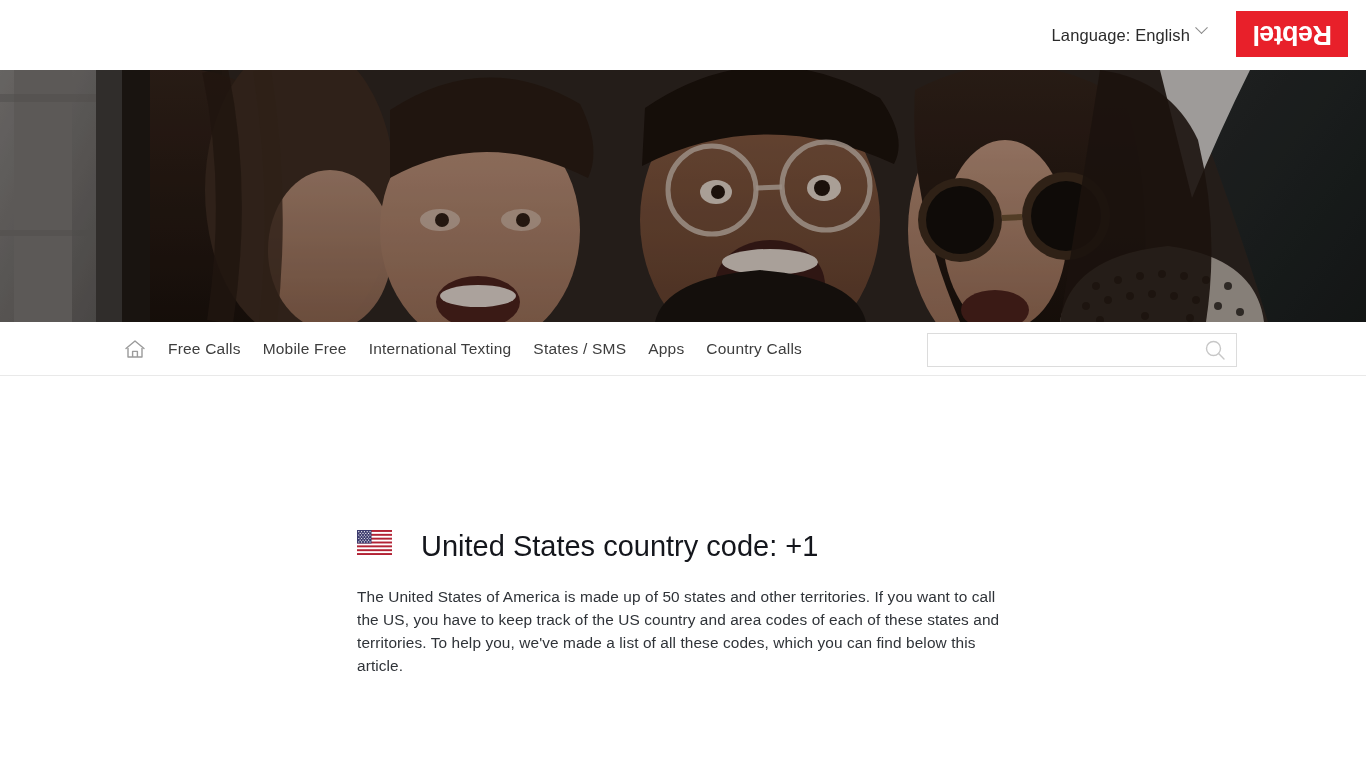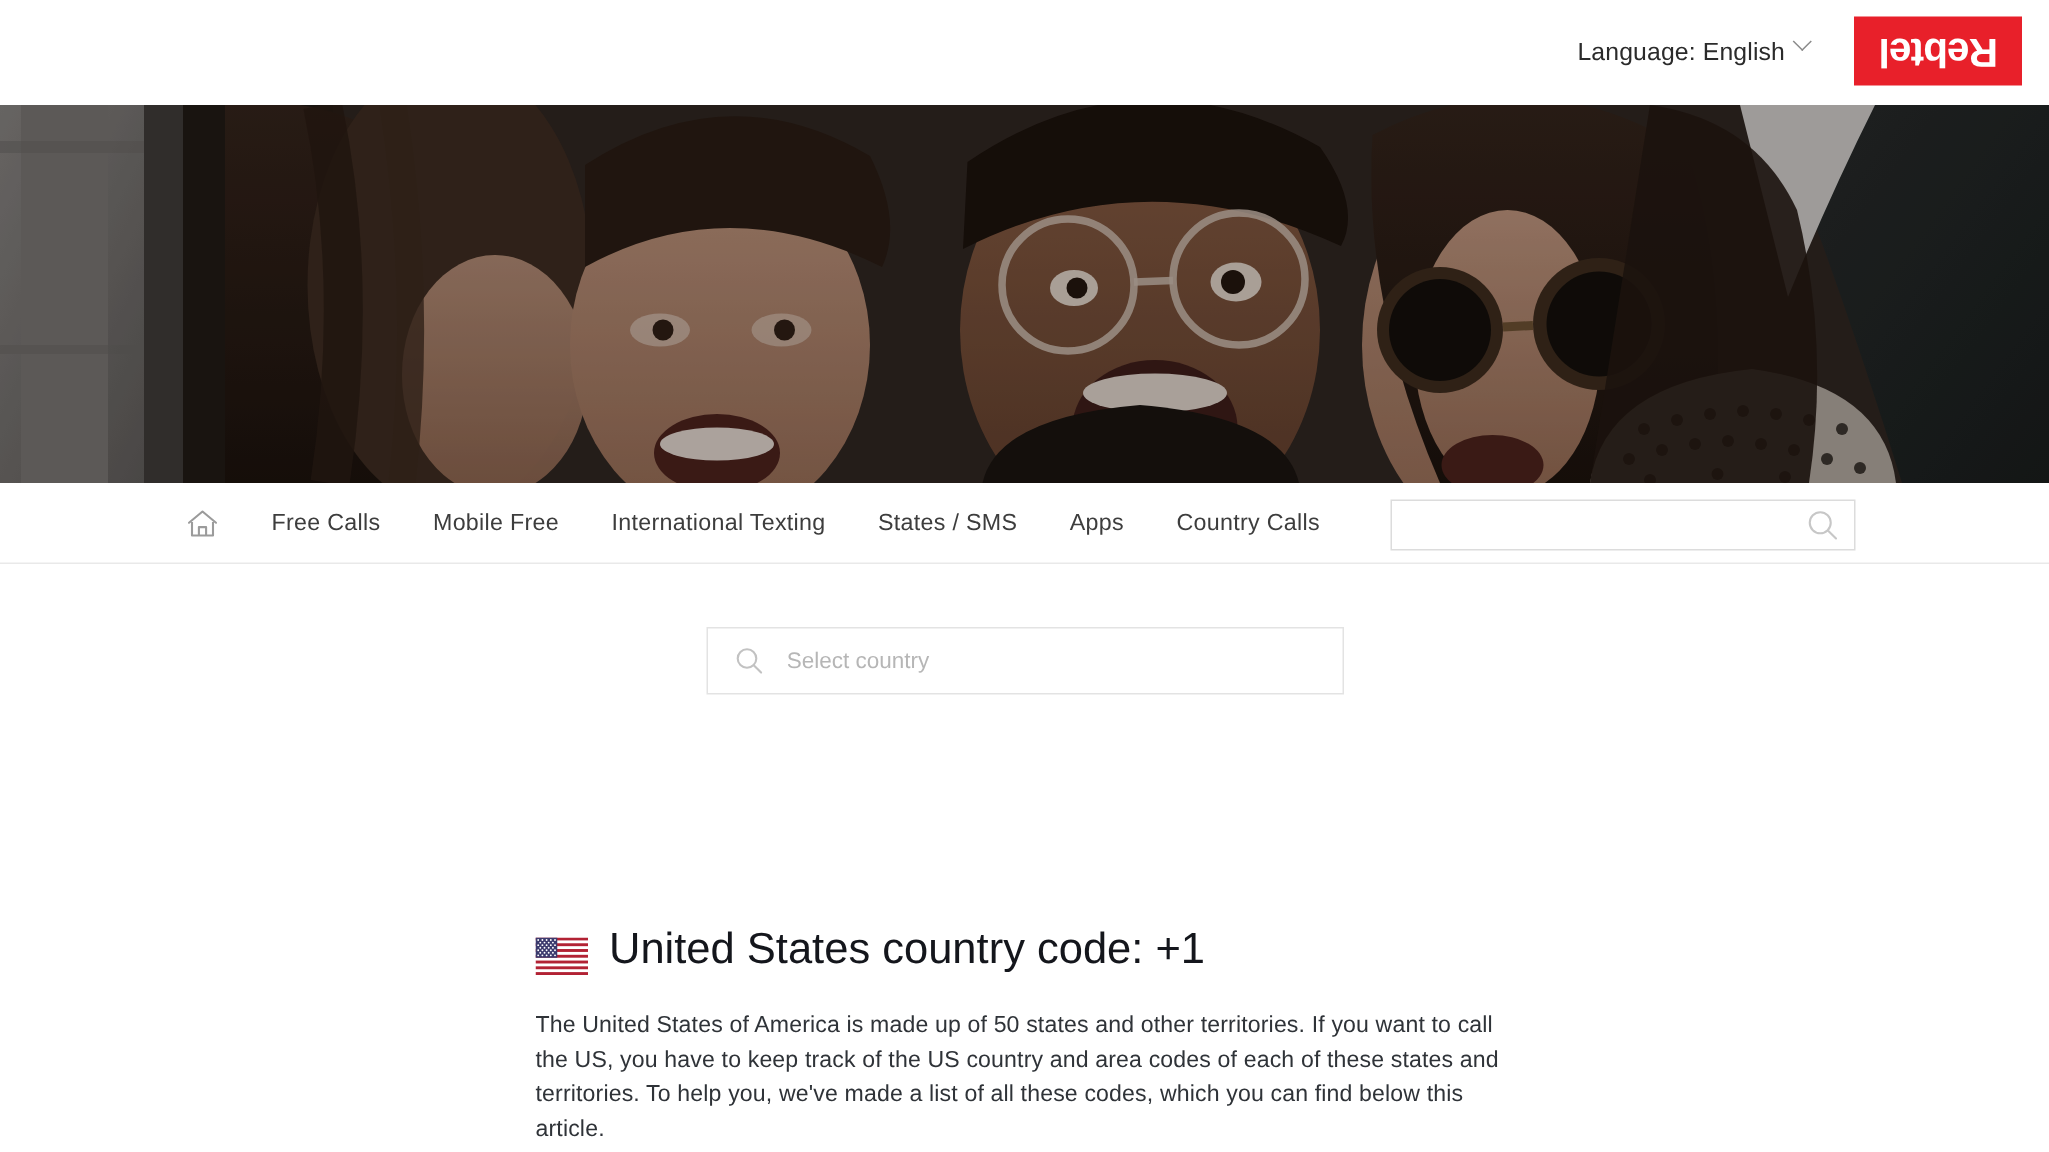--- a/index.html
+++ b/index.html
@@ -90,21 +90,21 @@
     height: 54px;
     background: #ffffff;
     border-bottom: 1px solid #e9e9e9;
     display: flex;
     align-items: center;
     position: relative;
   }
   .nav-inner {
     display: flex;
     align-items: center;
-    gap: 35px;
+    gap: 22px;
     margin-left: 124px;
   }
   .home-icon { display: flex; align-items: center; cursor: pointer; }
   .nav-link {
     font-size: 15.5px;
     color: #3d3d3d;
     letter-spacing: .2px;
     cursor: pointer;
     white-space: nowrap;
     font-weight: 400;
@@ -171,22 +171,22 @@
   .h1 {
     font-size: 41px;
     font-weight: 400;
     color: #14161c;
     margin: 0;
     letter-spacing: 0;
     line-height: 1.15;
   }
   .h2 {
     display: flex;
-    align-items: flex-end;
-    gap: 14px;
+    align-items: flex-start;
+    gap: 29px;
     margin: 54px 0 0 0;
     font-size: 29px;
     font-weight: 400;
     color: #14161c;
     letter-spacing: 0;
   }
   .body-text {
     margin: 22px 0 0 0;
     font-size: 15.4px;
     line-height: 23px;
@@ -340,31 +340,20 @@
       <svg width="22" height="22" viewBox="0 0 22 22" class="svg-ico">
         <circle cx="9.5" cy="9.5" r="7" fill="none" stroke="#c7c7c7" stroke-width="1.4"></circle>
         <line x1="14.6" y1="14.6" x2="20" y2="20" stroke="#c7c7c7" stroke-width="1.4" stroke-linecap="round"></line>
       </svg>
     </span>
   </div>
 </div>
 
 <div class="main">
 
-  <div class="country-select-wrap">
-    <div class="country-select">
-      <span>
-        <svg width="19" height="19" viewBox="0 0 19 19" class="svg-ico">
-          <circle cx="8" cy="8" r="6.2" fill="none" stroke="#c2c2c2" stroke-width="1.4"></circle>
-          <line x1="12.5" y1="12.5" x2="17.4" y2="17.4" stroke="#c2c2c2" stroke-width="1.4" stroke-linecap="round"></line>
-        </svg>
-      </span>
-      <input type="text" value="" placeholder="Select country" style="">
-    </div>
-  </div>
 
   <div class="article">
 
     <h2 class="h2">
       <span>
         <svg width="35" height="25" viewBox="0 0 35 25" class="svg-ico">
           <rect width="35" height="25" fill="#ffffff"></rect>
           <g fill="#b22234">
             <rect y="0" width="35" height="1.93"></rect>
             <rect y="3.85" width="35" height="1.93"></rect>

